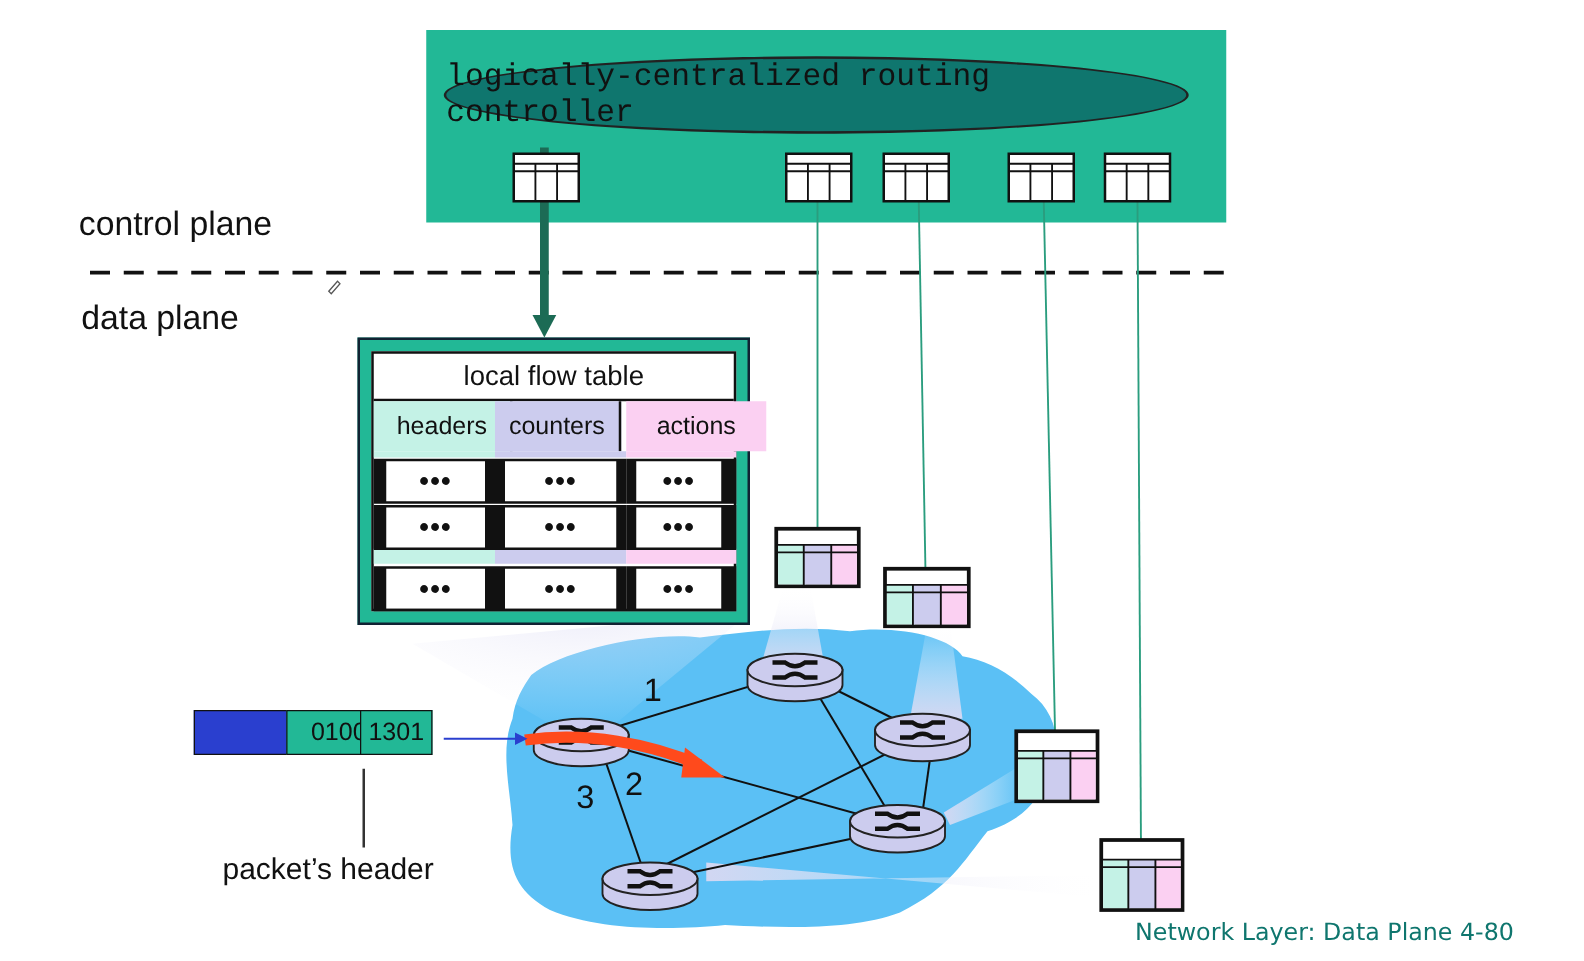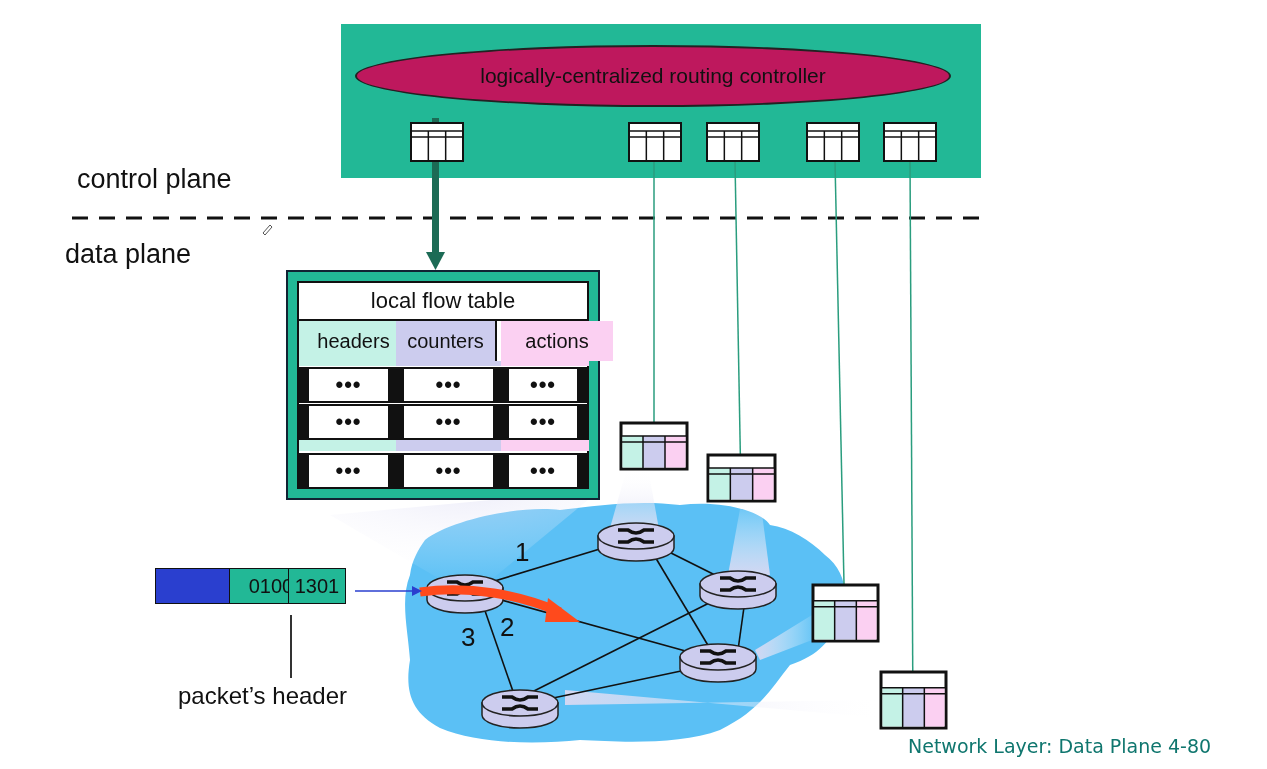--- a/index.html
+++ b/index.html
@@ -2,41 +2,41 @@
 <html><head>
 <meta charset="utf-8">
 <style>
   html, body { margin:0; padding:0; background:#ffffff; }
   body { width:1267px; height:769px; position:relative; overflow:hidden; font-family:"Liberation Sans", sans-serif; color:#111; }
   .abs { position:absolute; }
   #diagram { position:absolute; left:0; top:0; width:1267px; height:769px; }
   .lbl { position:absolute; font-family:"Liberation Sans", sans-serif; color:#111; white-space:nowrap; }
   .plane-label { font-size:27px; }
   .ctrl-box { position:absolute; left:341px; top:24px; width:640px; height:154px; background:#22b896; }
-  .ctrl-ellipse { position:absolute; left:355px; top:45px; width:596px; height:62px; border:2px solid #222; border-radius:50%; background:#be185d; box-sizing:border-box; display:flex; align-items:center; justify-content:center; font-size:21px; }
+  .ctrl-ellipse { position:absolute; left:355px; top:45px; width:596px; height:62px; border:2px solid #222; border-radius:50%; background:#0f766e; box-sizing:border-box; display:flex; align-items:center; justify-content:center; font-size:25px;font-family:Liberation Mono, monospace; }
   .flow-table { position:absolute; left:286px; top:270px; width:314px; height:230px; background:#22b896; border:2px solid #123; box-sizing:border-box; }
   .ft-inner { position:absolute; left:9px; top:9px; right:9px; bottom:9px; background:#fff; border:2px solid #111; box-sizing:border-box;padding-left:13px; }
   .ft-title { position:absolute; left:0; right:0; top:0; height:36px; border-bottom:2px solid #111; display:flex; align-items:center; justify-content:center; font-size:22px; }
   .ft-head { position:absolute; top:38px; height:40px; display:flex; align-items:center; justify-content:center; font-size:20px; border-right:2px solid #111; box-sizing:border-box; }
   .ft-cell { position:absolute; height:36px; display:flex; align-items:center; justify-content:center; font-size:22px; font-weight:bold; letter-spacing:1px; box-sizing:border-box; }
   .pkt { position:absolute; top:568px; height:36px; box-sizing:border-box; }
   .pkt-field { position:absolute; top:568px; height:36px; display:flex; align-items:center; justify-content:center; font-size:20px; background:#22b896; border:1.5px solid #111; box-sizing:border-box; }
   .caption { position:absolute; left:178px; top:680px; font-size:24px; line-height:32px; text-align:left; }
   .port { position:absolute; font-size:26px; }
   .footer { position:absolute; left:908px; top:735px; font-family:"DejaVu Sans", sans-serif; font-size:19px; color:#0f766e; }
 </style>
 </head>
 <body>
 
 <div class="ctrl-box"></div>
 <div class="ctrl-ellipse">
   <span>logically-centralized routing controller</span>
 </div>
 
-<div class="lbl plane-label" style="left:63px; top:164px;margin-left:14px;">control plane</div>
+<div class="lbl plane-label" style="left:63px; top:164px;">control plane</div>
 <div class="lbl plane-label" style="left:65px; top:239px;">data plane</div>
 
 <svg id="diagram" viewBox="0 0 1267 769">
   <defs>
     <radialGradient id="haloG" cx="50%" cy="0%" r="100%">
       <stop offset="0%" stop-color="#dcdcf4" stop-opacity="0.9"></stop>
       <stop offset="100%" stop-color="#ffffff" stop-opacity="0"></stop>
     </radialGradient>
     <linearGradient id="beamV" x1="0" y1="1" x2="0" y2="0">
       <stop offset="0%" stop-color="#d8d8f2" stop-opacity="0.95"></stop>

